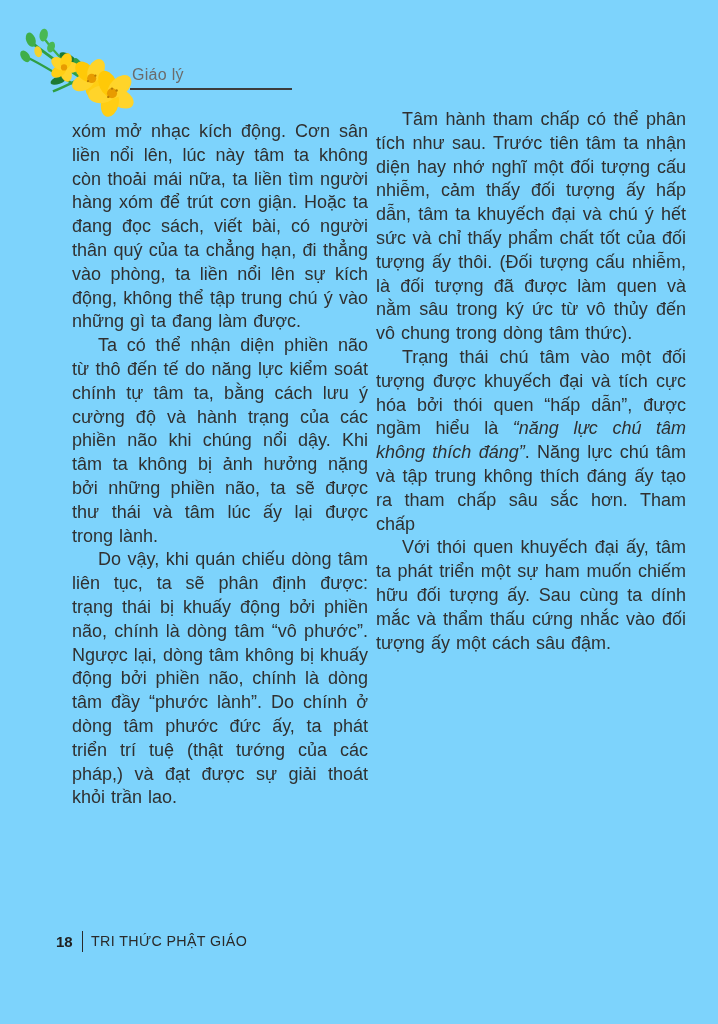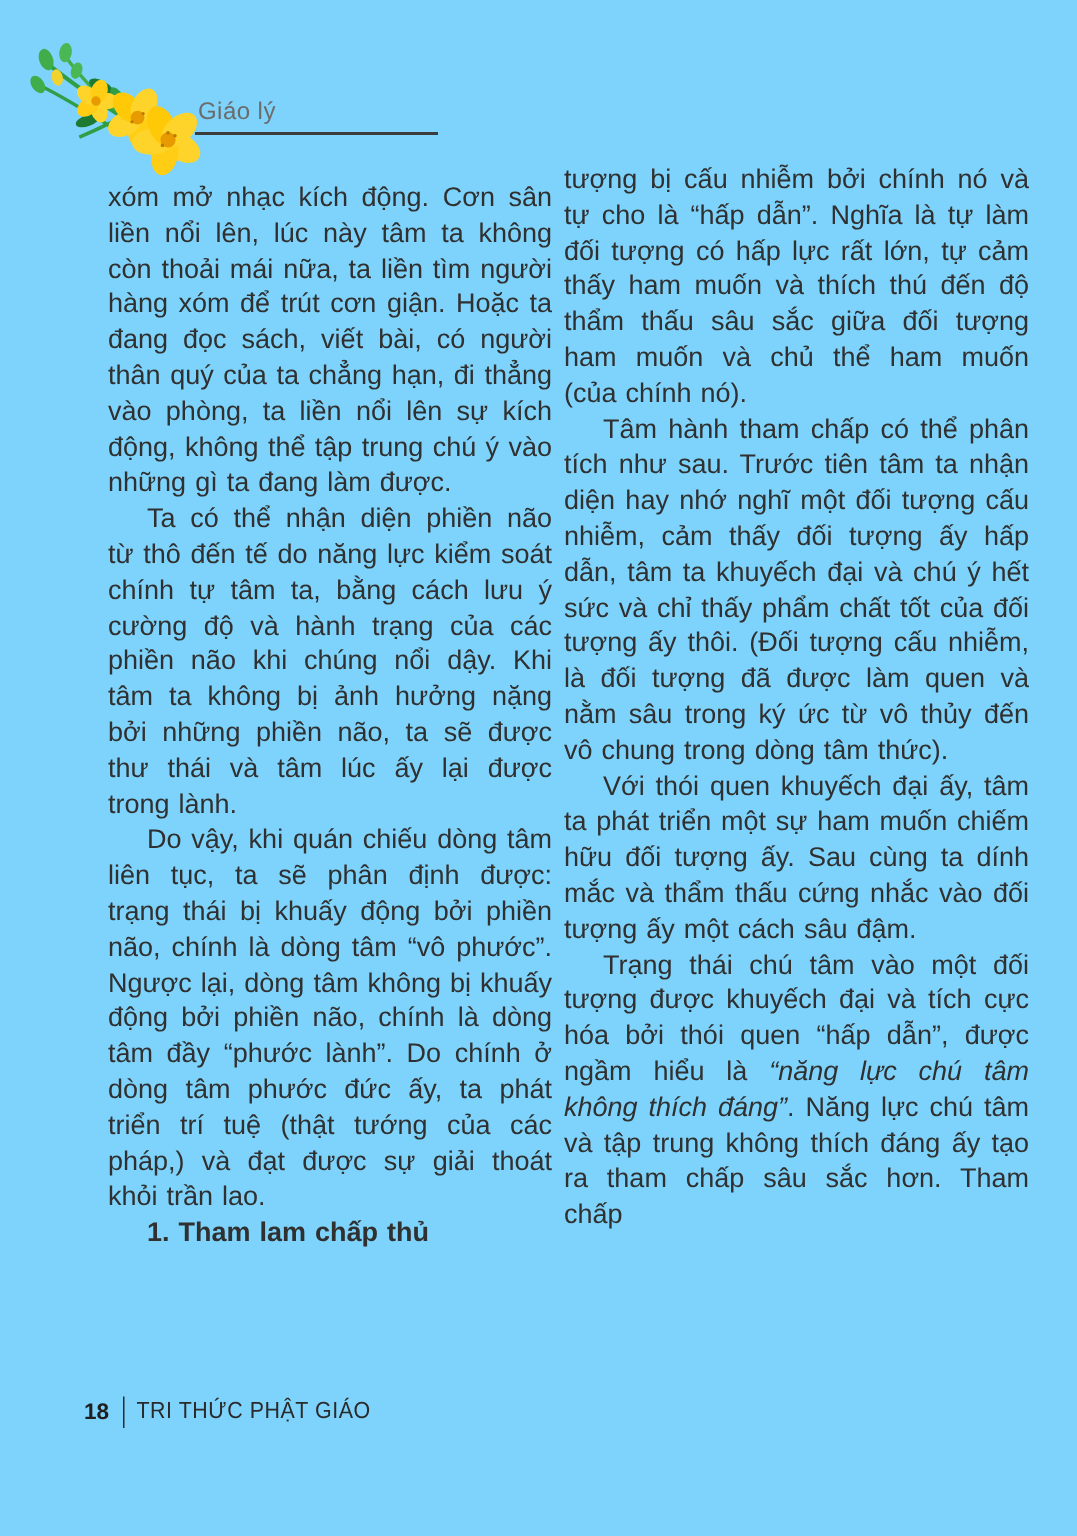--- a/index.html
+++ b/index.html
@@ -107,27 +107,25 @@
   </svg>
 
   <span class="hdr-label">Giáo lý</span>
   <div class="hdr-rule"></div>
 
   <div class="cols">
     <div class="col left" id="col-left">
         <p><span>xóm mở nhạc kích động. Cơn sân liền nổi lên, lúc này tâm ta không còn thoải mái nữa, ta liền tìm người hàng xóm để trút cơn giận. Hoặc ta đang đọc sách, viết bài, có người thân quý của ta chẳng hạn, đi thẳng vào phòng, ta liền nổi lên sự kích động, không thể tập trung chú ý vào những gì ta đang làm được.</span></p>
         <p class="indent"><span>Ta có thể nhận diện phiền não từ thô đến tế do năng lực kiểm soát chính tự tâm ta, bằng cách lưu ý cường độ và hành trạng của các phiền não khi chúng nổi dậy. Khi tâm ta không bị ảnh hưởng nặng bởi những phiền não, ta sẽ được thư thái và tâm lúc ấy lại được trong lành.</span></p>
         <p class="indent"><span>Do vậy, khi quán chiếu dòng tâm liên tục, ta sẽ phân định được: trạng thái bị khuấy động bởi phiền não, chính là dòng tâm “vô phước”. Ngược lại, dòng tâm không bị khuấy động bởi phiền não, chính là dòng tâm đầy “phước lành”. Do chính ở dòng tâm phước đức ấy, ta phát triển trí tuệ (thật tướng của các pháp,) và đạt được sự giải thoát khỏi trần lao.</span></p>
-        <p class="indent bold"><span>1. Tham lam chấp thủ</span></p>
       </div>
     <div class="col right" id="col-right">
-        <p><span>tượng bị cấu nhiễm bởi chính nó và tự cho là “hấp dẫn”. Nghĩa là tự làm đối tượng có hấp lực rất lớn, tự cảm thấy ham muốn và thích thú đến độ thẩm thấu sâu sắc giữa đối tượng ham muốn và chủ thể ham muốn (của chính nó).</span></p>
         <p class="indent"><span>Tâm hành tham chấp có thể phân tích như sau. Trước tiên tâm ta nhận diện hay nhớ nghĩ một đối tượng cấu nhiễm, cảm thấy đối tượng ấy hấp dẫn, tâm ta khuyếch đại và chú ý hết sức và chỉ thấy phẩm chất tốt của đối tượng ấy thôi. (Đối tượng cấu nhiễm, là đối tượng đã được làm quen và nằm sâu trong ký ức từ vô thủy đến vô chung trong dòng tâm thức).</span></p>
+        <p class="indent"><span>Trạng thái chú tâm vào một đối tượng được khuyếch đại và tích cực hóa bởi thói quen “hấp dẫn”, được ngầm hiểu là </span><span class="italic">“năng lực chú tâm không thích đáng”</span><span>. Năng lực chú tâm và tập trung không thích đáng ấy tạo ra tham chấp sâu sắc hơn. Tham chấp</span></p>
         <p class="indent"><span>Với thói quen khuyếch đại ấy, tâm ta phát triển một sự ham muốn chiếm hữu đối tượng ấy. Sau cùng ta dính mắc và thẩm thấu cứng nhắc vào đối tượng ấy một cách sâu đậm.</span></p>
-        <p class="indent"><span>Trạng thái chú tâm vào một đối tượng được khuyếch đại và tích cực hóa bởi thói quen “hấp dẫn”, được ngầm hiểu là </span><span class="italic">“năng lực chú tâm không thích đáng”</span><span>. Năng lực chú tâm và tập trung không thích đáng ấy tạo ra tham chấp sâu sắc hơn. Tham chấp</span></p>
       </div>
   </div>
 
   <div class="footer">
     <span class="pg">18</span>
     <span class="sep"></span>
     <span class="jtitle">TRI THỨC PHẬT GIÁO</span>
   </div>
 
 </div>

